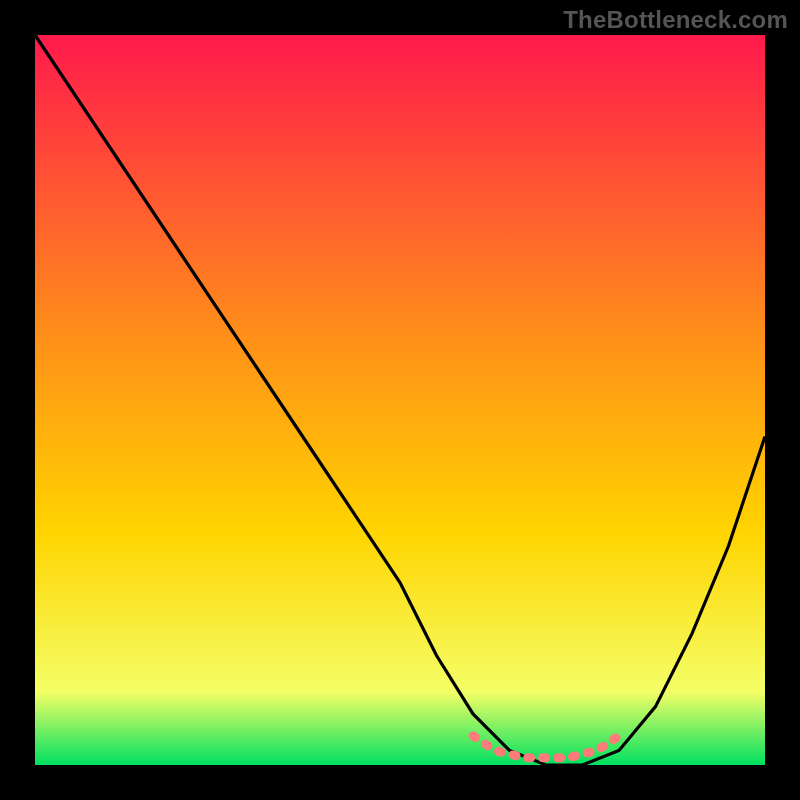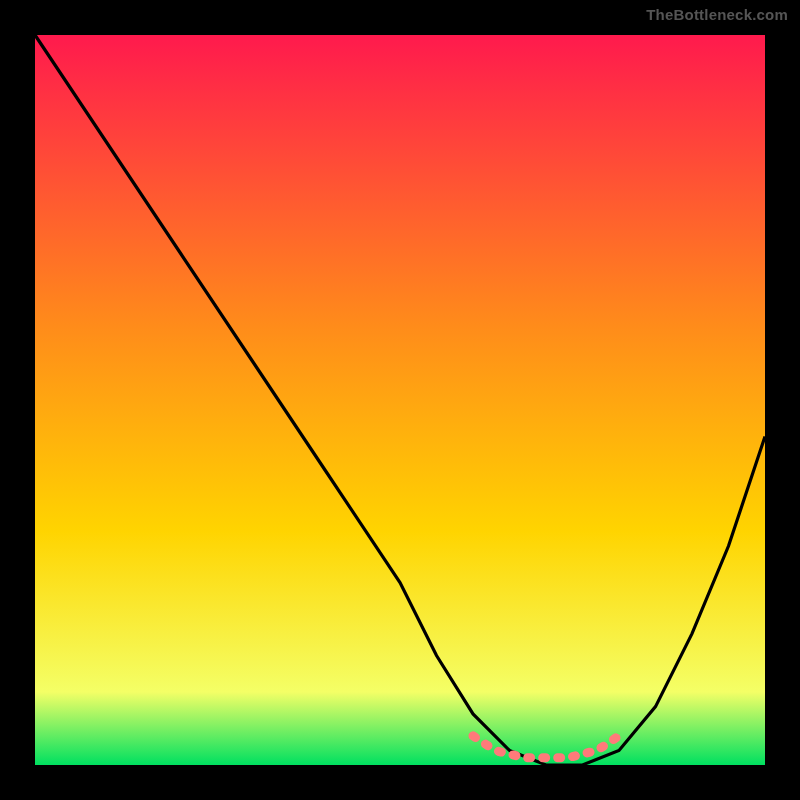--- a/index.html
+++ b/index.html
@@ -15,21 +15,21 @@
     position: relative;
     width: 800px;
     height: 800px;
     background: #000;
   }
   .watermark {
     position: absolute;
     top: 6px;
     right: 12px;
     color: #555;
-    font-size: 15px;
+    font-size: 24px;
     font-weight: 600;
     letter-spacing: 0.2px;
     z-index: 10;
   }
   svg.plot {
     position: absolute;
     top: 0;
     left: 0;
   }
 </style>

